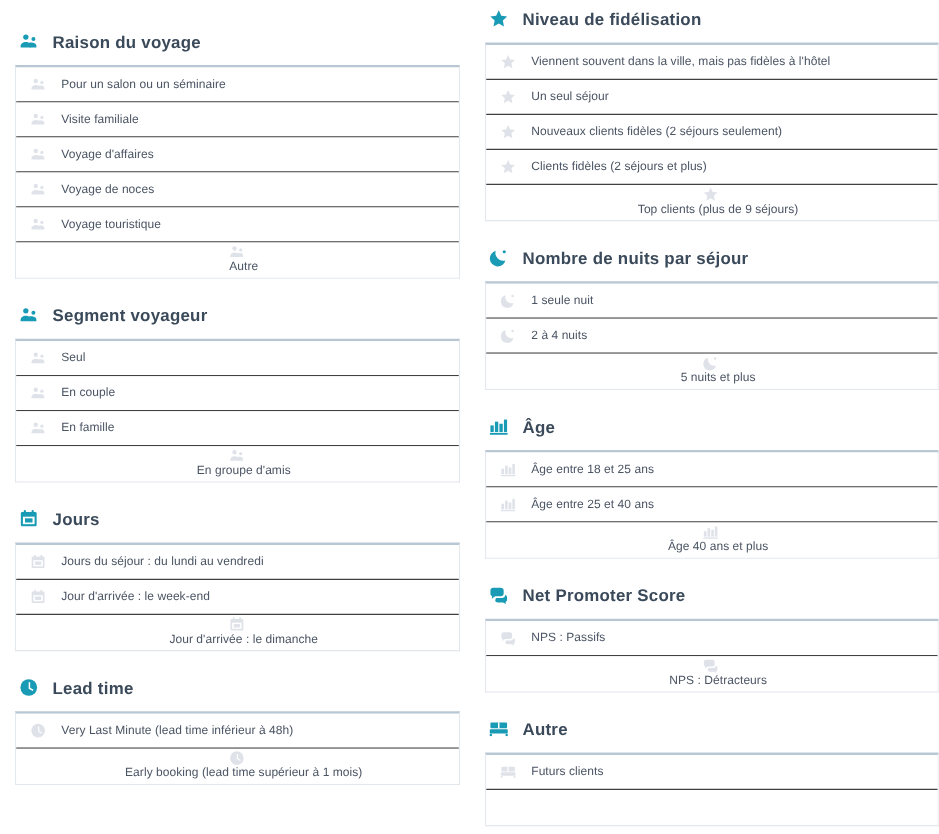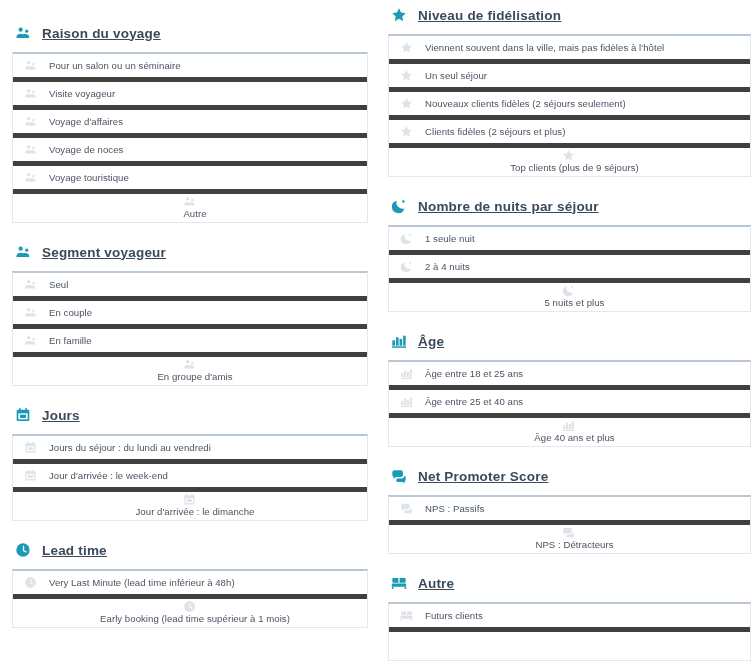--- a/index.html
+++ b/index.html
@@ -40,39 +40,38 @@
     margin-right: 10px;
     flex: 0 0 18px;
   }
   .group-header .hdr-icon svg { display: block; }
   .group-title {
     font-size: 13.5px;
     font-weight: bold;
     color: #3b4a5a;
     letter-spacing: 0.2px;
     white-space: nowrap;
-    text-decoration: underline;
   }
 
   .group-list {
     border-top: 2px solid #b9c7d4;
     border-left: 1px solid #e3e7ee;
     border-right: 1px solid #e3e7ee;
     border-bottom: 1px solid #e3e7ee;
     background: #ffffff;
   }
   .col-left .group-list  { width: 356px; }
   .col-right .group-list { width: 363px; }
 
   .row {
     display: flex;
     align-items: center;
     height: 28px;
     padding-left: 10px;
-    border-bottom: 5px solid #404040;
+    border-bottom: 1px solid #404040;
     background: #ffffff;
     cursor: pointer;
   }
   .row:last-child { border-bottom: none; flex-direction: column; }
 
   .row .row-icon {
     width: 14px; height: 14px;
     display: inline-flex;
     align-items: center;
     justify-content: center;
@@ -123,21 +122,21 @@
           </div>
           <div class="row">
             <span class="row-icon">
               <svg width="13" height="13" viewBox="0 0 24 24" fill="#c6ccd6">
                 <circle cx="8.5" cy="7" r="3.2"></circle>
                 <path d="M2.2 18.2c0-3.3 2.8-5.2 6.3-5.2s6.3 1.9 6.3 5.2v1.3H2.2z"></path>
                 <circle cx="17.6" cy="9.2" r="2.4"></circle>
                 <path d="M13.6 19.5v-1.6c0-1.7-.7-3-1.8-3.9 1.6-.6 3.6-.6 5.3-.3 2.4.4 4.1 1.7 4.1 3.9v1.9z"></path>
               </svg>
             </span>
-            <span class="row-label">Visite voyageur</span>
+            <span class="row-label">Visite familiale</span>
           </div>
           <div class="row">
             <span class="row-icon">
               <svg width="13" height="13" viewBox="0 0 24 24" fill="#c6ccd6">
                 <circle cx="8.5" cy="7" r="3.2"></circle>
                 <path d="M2.2 18.2c0-3.3 2.8-5.2 6.3-5.2s6.3 1.9 6.3 5.2v1.3H2.2z"></path>
                 <circle cx="17.6" cy="9.2" r="2.4"></circle>
                 <path d="M13.6 19.5v-1.6c0-1.7-.7-3-1.8-3.9 1.6-.6 3.6-.6 5.3-.3 2.4.4 4.1 1.7 4.1 3.9v1.9z"></path>
               </svg>
             </span>

